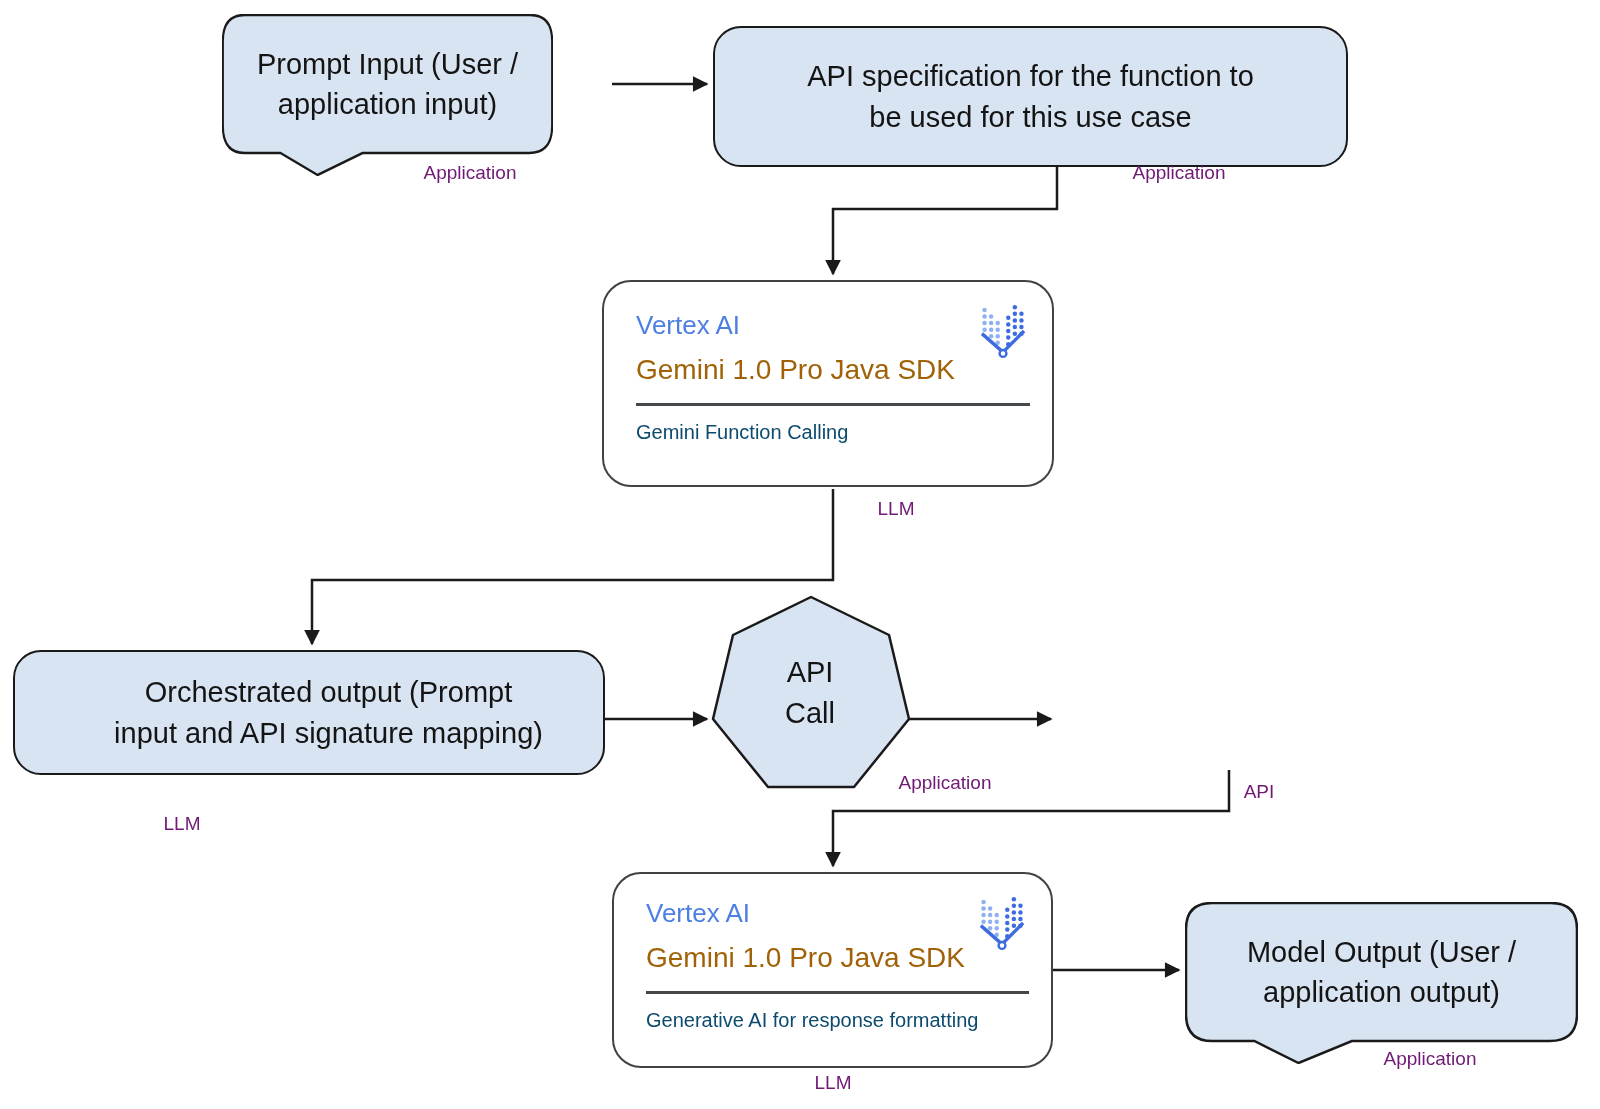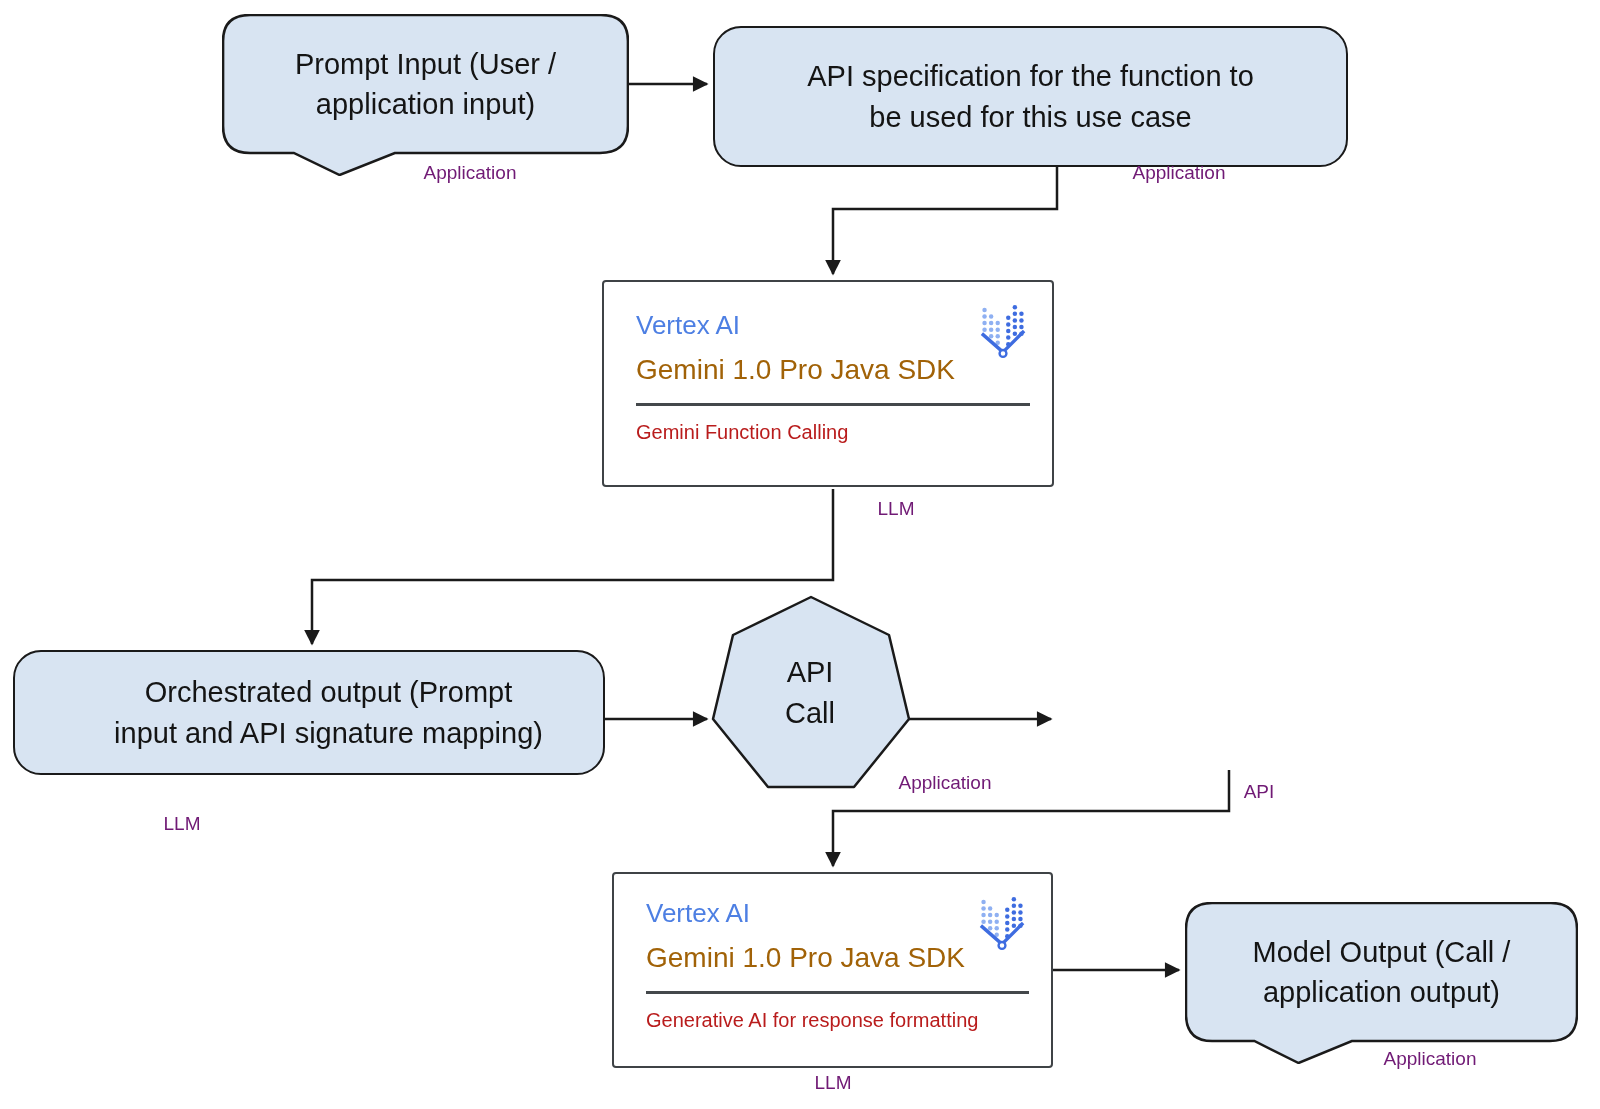--- a/index.html
+++ b/index.html
@@ -46,28 +46,28 @@
     position: absolute;
     font-size: 19px;
     color: #701a75;
     text-align: center;
   }
 
   .card {
     position: absolute;
     background: #ffffff;
     border: 2.5px solid #3f4346;
-    border-radius: 4px;
+    border-radius: 29px;
     box-sizing: border-box;
     padding: 28px 22px 0 32px;
   }
   .card-brand   { font-size: 26px; font-weight: 500; color: #4d7fe3; line-height: 1.2; }
   .card-product { font-size: 28px; color: #a16207; margin-top: 12px; line-height: 1.2; }
   .card-divider { height: 3px; background: #44484b; margin-top: 16px; border: none; }
-  .card-feature { font-size: 20px; color: #b91c1c; margin-top: 15px; }
+  .card-feature { font-size: 20px; color: #0c4a6e; margin-top: 15px; }
   .card-icon { position: absolute; top: 20px; right: 22px; width: 54px; height: 58px; }
 </style>
 </head>
 <body>
 
 <div id="canvas">
 
   <svg class="wires">
     <defs>
       <marker id="ah" viewBox="0 0 12 12" refX="10" refY="6" markerWidth="7.5" markerHeight="7.5" orient="auto">
@@ -76,21 +76,21 @@
     </defs>
     <polyline class="wire" points="612,84 707,84" marker-end="url(#ah)"></polyline>
     <polyline class="wire" points="1057,157 1057,209 833,209 833,274" marker-end="url(#ah)"></polyline>
     <polyline class="wire" points="833,489 833,580 312,580 312,644" marker-end="url(#ah)"></polyline>
     <polyline class="wire" points="605,719 707,719" marker-end="url(#ah)"></polyline>
     <polyline class="wire" points="909,719 1051,719" marker-end="url(#ah)"></polyline>
     <polyline class="wire" points="1229,770 1229,811 833,811 833,866" marker-end="url(#ah)"></polyline>
     <polyline class="wire" points="1053,970 1179,970" marker-end="url(#ah)"></polyline>
   </svg>
 
-  <div class="node callout" style="left:222px; top:14px; width:407px; height:162px;">
+  <div class="node callout" style="left:222px; top:14px; width:331px; height:162px;">
     <svg class="shape" viewBox="0 0 391 162" preserveAspectRatio="none">
       <path d="M27,1 H364 Q390,1 390,27 V112 Q390,139 363,139 H166 L113,161 L69,139 H27 Q1,139 1,112 V27 Q1,1 27,1 Z" fill="#d8e4f2" stroke="#1a1a1a" stroke-width="2.5"></path>
     </svg>
     <div class="callout-textwrap">
       <span class="node-text">Prompt Input (User /
 application input)</span>
     </div>
   </div>
   <div class="tag-label" style="left:370px; top:162px; width:200px;">Application</div>
 
@@ -201,19 +201,19 @@
       <circle cx="20" cy="39" r="2.6" fill="#ffffff" stroke="#3e6ce0" stroke-width="1.8"></circle>
     </svg>
   </div>
   <div class="tag-label" style="left:783px; top:1072px; width:100px;">LLM</div>
 
   <div class="node callout" style="left:1185px; top:902px; width:393px; height:162px;">
     <svg class="shape" viewBox="0 0 391 162" preserveAspectRatio="none">
       <path d="M27,1 H364 Q390,1 390,27 V112 Q390,139 363,139 H166 L113,161 L69,139 H27 Q1,139 1,112 V27 Q1,1 27,1 Z" fill="#d8e4f2" stroke="#1a1a1a" stroke-width="2.5"></path>
     </svg>
     <div class="callout-textwrap">
-      <span class="node-text">Model Output (Call /
+      <span class="node-text">Model Output (User /
 application output)</span>
     </div>
   </div>
   <div class="tag-label" style="left:1330px; top:1048px; width:200px;">Application</div>
 
 </div>
 
 </body></html>

